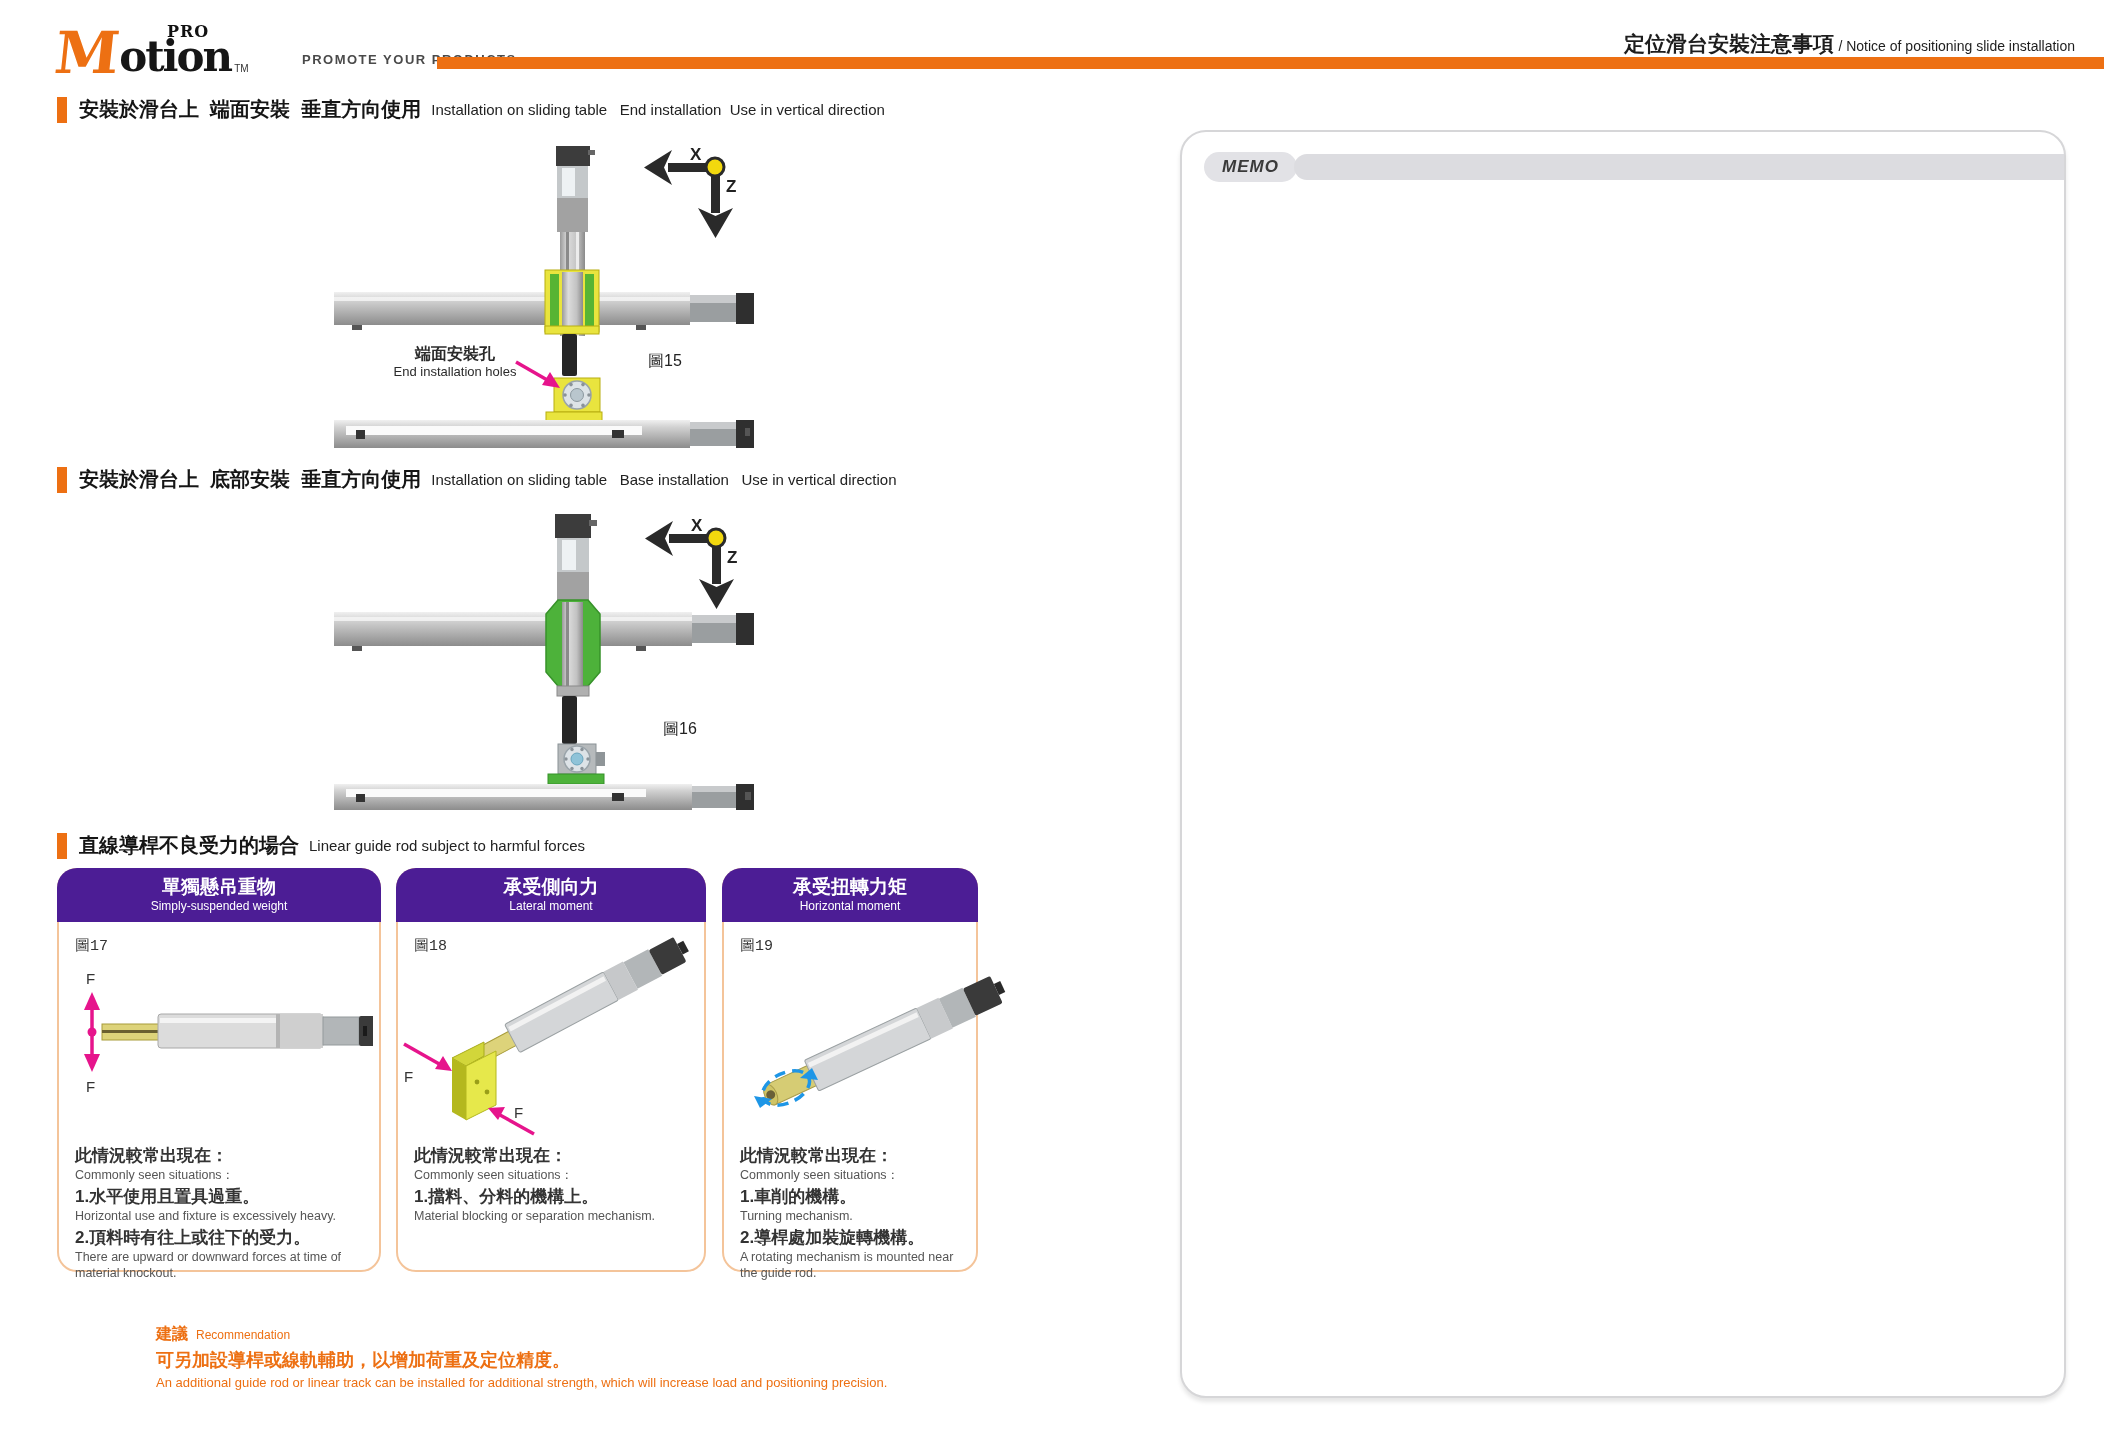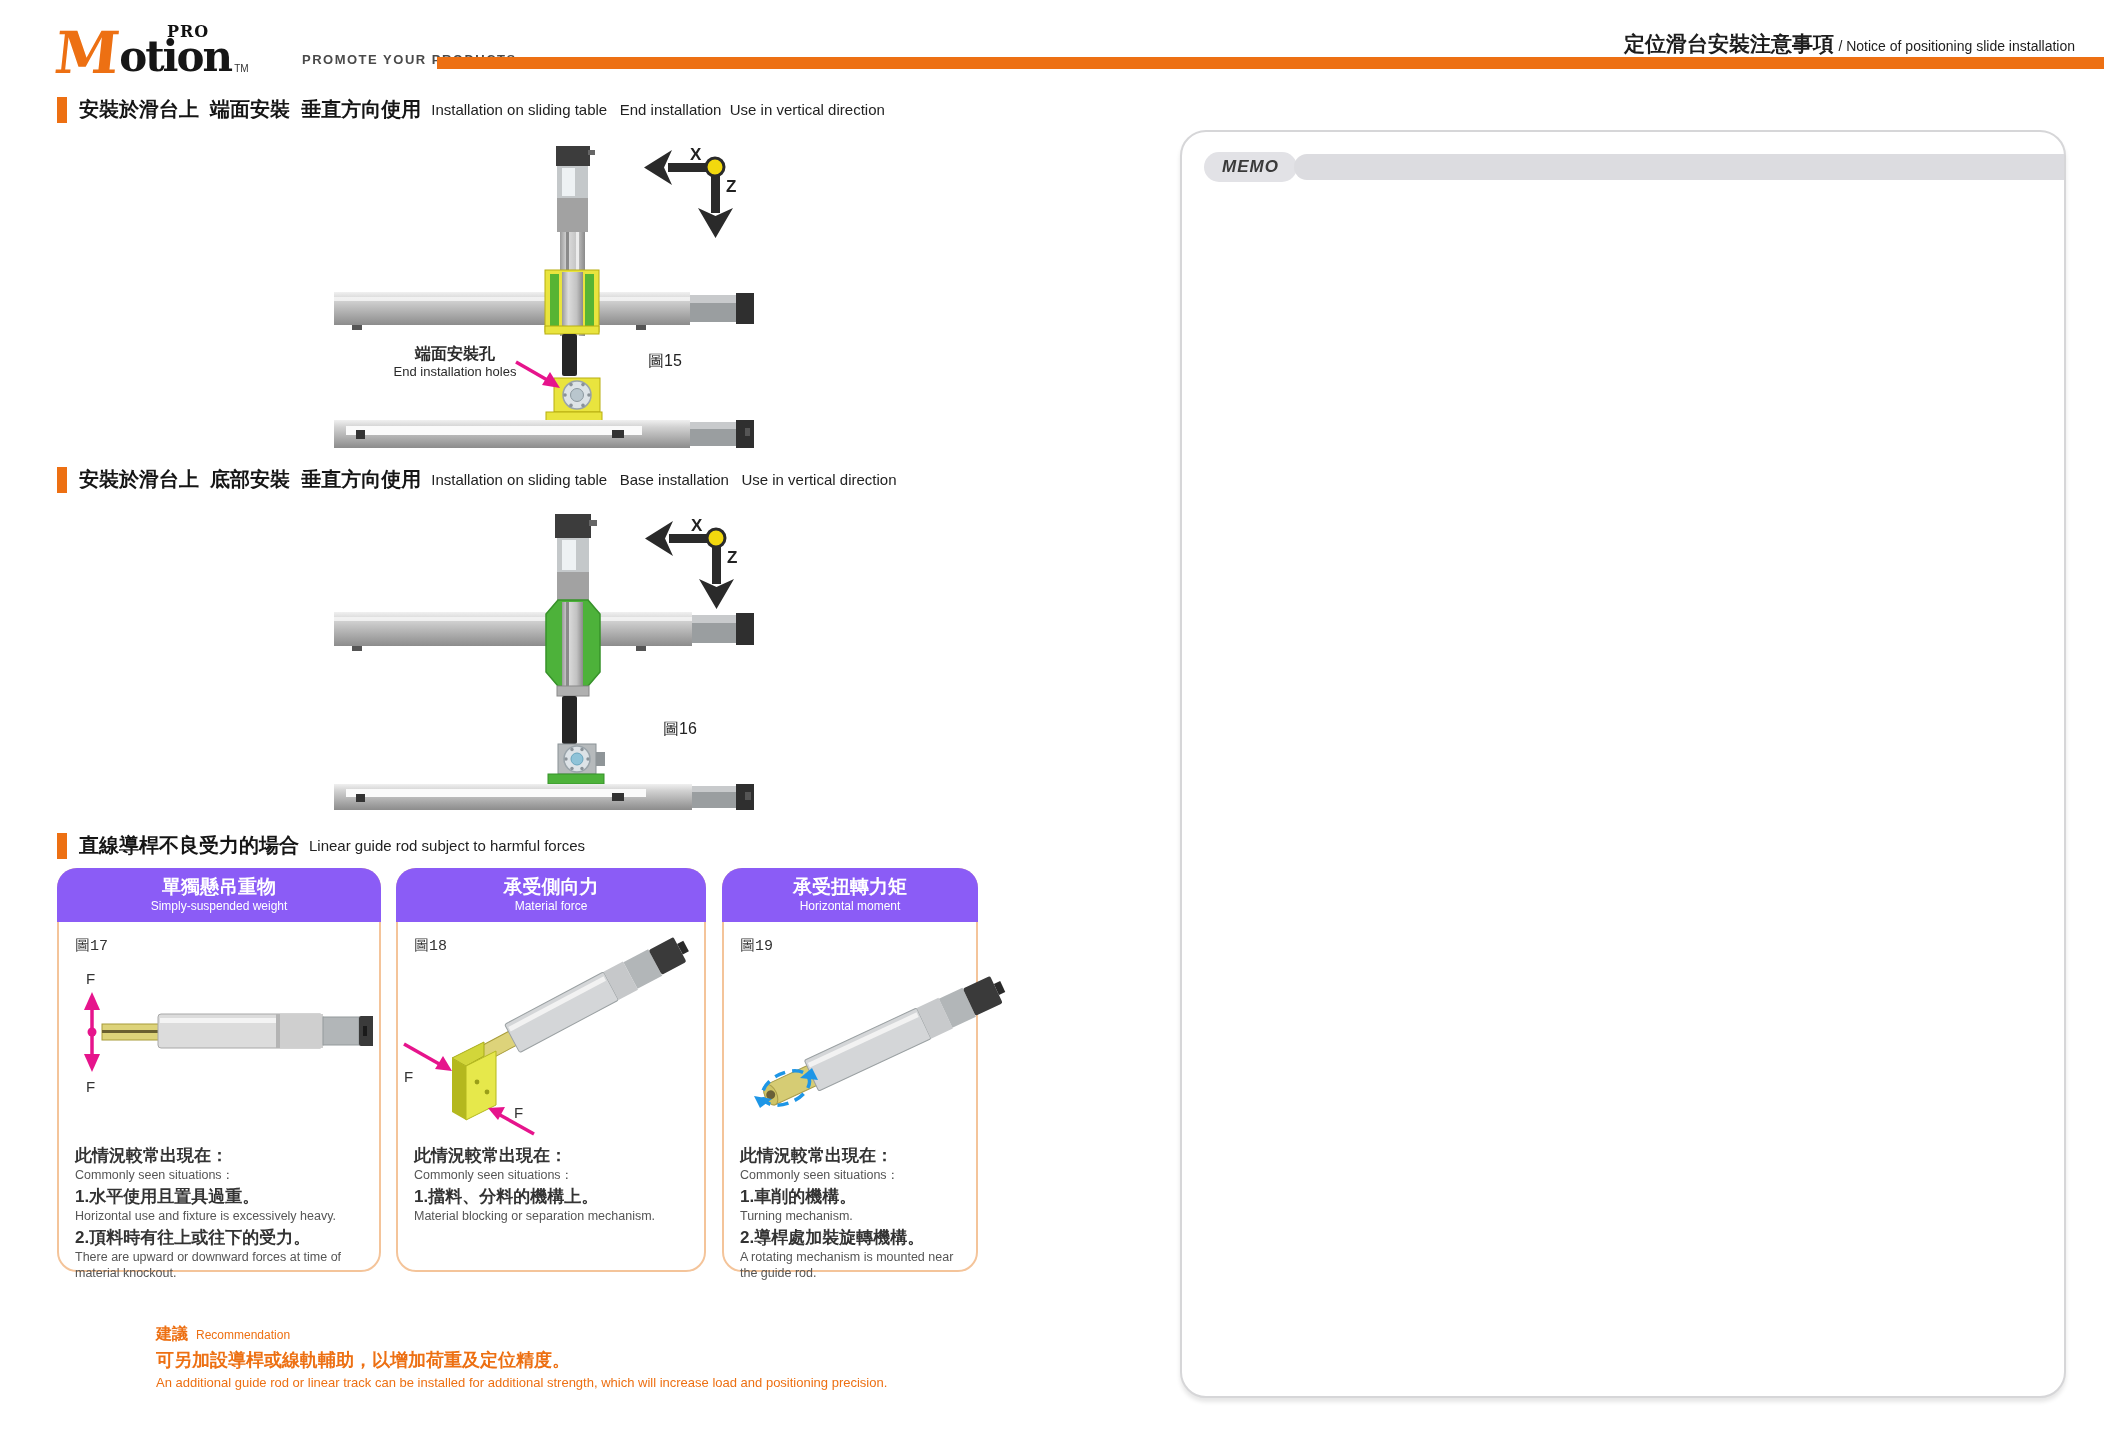--- a/index.html
+++ b/index.html
@@ -26,21 +26,21 @@
   .sec-head{position:absolute;left:57px;display:flex;align-items:center;}
   .bullet{display:inline-block;width:10px;height:26px;background:#ed7013;margin-right:12px;flex:none;}
   .sh-zh{font-size:20px;font-weight:bold;color:#151515;white-space:pre;}
   .sh-en{font-size:15px;color:#222;margin-left:10px;white-space:pre;}
 
   .fig{position:absolute;}
 
   
   .card{position:absolute;top:868px;height:404px;background:#fff;border:2px solid #f4c49a;
         border-radius:20px;box-sizing:border-box;}
-  .card-head{height:54px;margin:-2px -2px 0 -2px;background:#8b5cf6;border-radius:20px 20px 0 0;
+  .card-head{height:54px;margin:-2px -2px 0 -2px;background:#4c1d95;border-radius:20px 20px 0 0;
         text-align:center;color:#fff;}
   .ch-zh{font-size:19px;font-weight:bold;padding-top:7px;line-height:24px;}
   .ch-en{font-size:12px;line-height:15px;}
   .card-fig-label{position:absolute;left:16px;top:66px;font-size:15px;color:#333;font-family:Liberation Mono, monospace;}
   .card-text{position:absolute;left:16px;right:12px;top:272px;}
   .t-zh{font-size:17px;font-weight:bold;color:#333;line-height:22px;margin-top:3px;}
   .t-en{font-size:12.5px;color:#555;line-height:16px;}
 
   
   .rec{position:absolute;left:130px;top:1324px;color:#ed7013;margin-left:26px;}
@@ -263,21 +263,21 @@
       <div class="t-zh">1.水平使用且置具過重。</div>
       <div class="t-en">Horizontal use and fixture is excessively heavy.</div>
       <div class="t-zh">2.頂料時有往上或往下的受力。</div>
       <div class="t-en">There are upward or downward forces at time of material knockout.</div>
     </div>
   </div>
 
   <div class="card" style="left:396px;width:310px;">
     <div class="card-head">
       <div class="ch-zh">承受側向力</div>
-      <div class="ch-en">Material force</div>
+      <div class="ch-en">Lateral moment</div>
     </div>
     <div class="card-fig-label">圖18</div>
     <div class="card-text">
       <div class="t-zh">此情況較常出現在：</div>
       <div class="t-en">Commonly seen situations：</div>
       <div class="t-zh">1.擋料、分料的機構上。</div>
       <div class="t-en">Material blocking or separation mechanism.</div>
     </div>
   </div>
 

